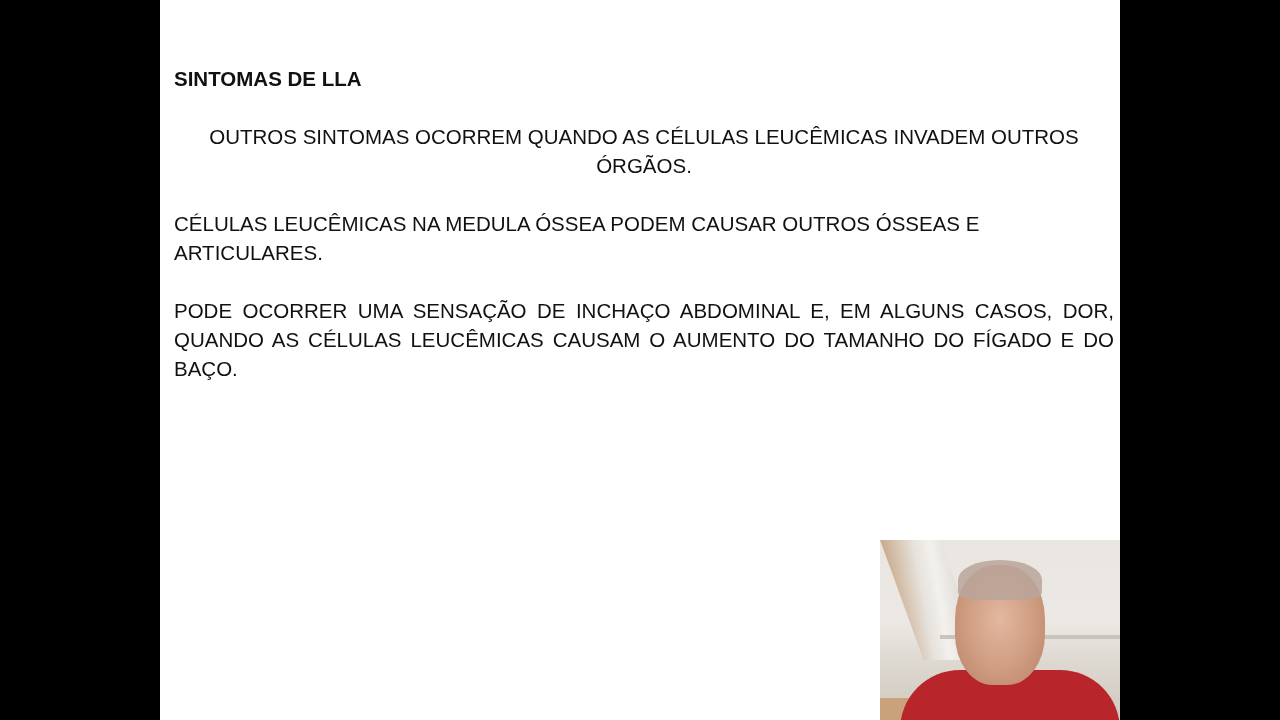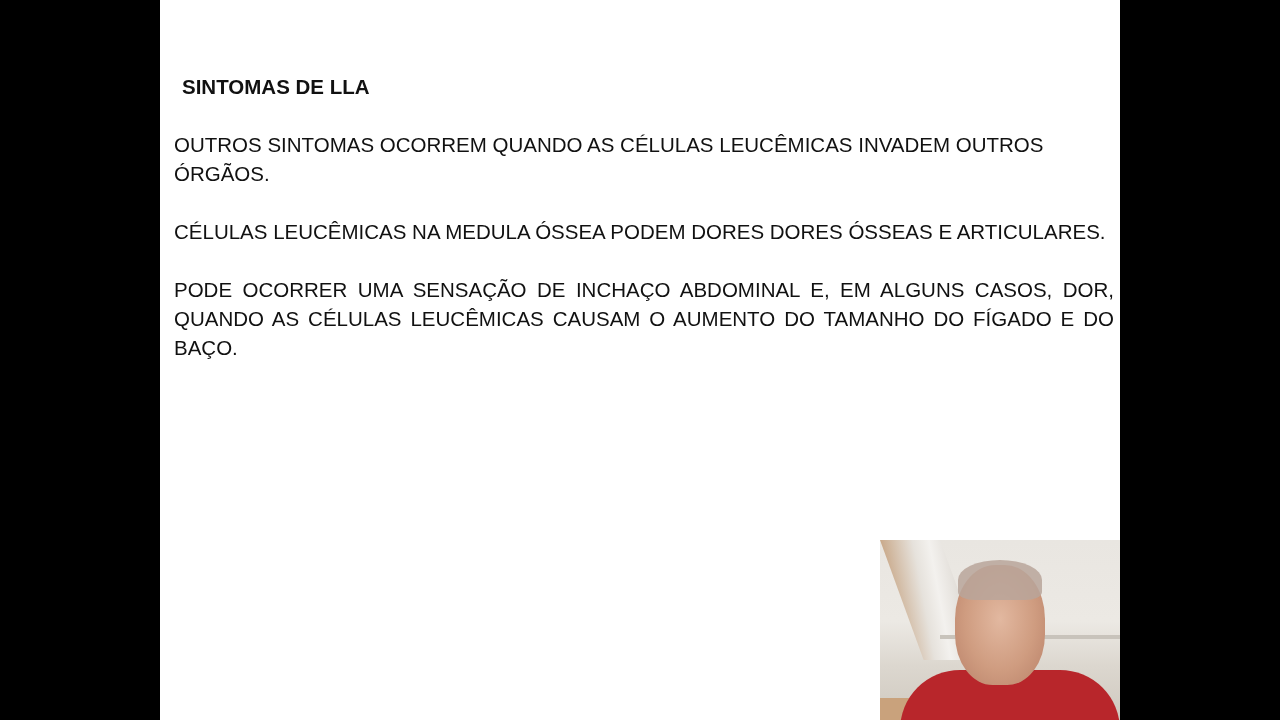--- a/index.html
+++ b/index.html
@@ -7,21 +7,21 @@
       width: 1280px; height: 720px; background: #000000; position: relative; overflow: hidden;
       font-family: "Liberation Sans", "DejaVu Sans", sans-serif;
     }
     .slide {
       position: absolute; left: 160px; top: 0; width: 960px; height: 720px; background: #ffffff;
     }
     .content {
       position: absolute; left: 14px; top: 64px; width: 940px;
       color: #111111; font-size: 20.5px; line-height: 29px;
     }
-    .title { font-weight: bold; margin: 8px; }
+    .title { font-weight: bold; margin: 0; }
     .para { margin: 0; margin-top: 29px; text-align: justify; }
     .webcam {
       position: absolute; left: 880px; top: 540px; width: 240px; height: 180px; overflow: hidden;
       background: linear-gradient(180deg, #e9e6e1 0%, #ece9e4 45%, #dcd7cf 70%, #cfc9bf 100%);
     }
     .wc-beam {
       position: absolute; left: 0; top: 0; width: 60px; height: 120px;
       background: linear-gradient(100deg, #c9a98a 0%, #e6e2dc 40%, #f3f1ee 60%, #d8d3cc 100%);
       transform: skewX(20deg); transform-origin: top left;
     }
@@ -39,22 +39,22 @@
       background: #b8262b;
     }
     .wc-wood { position: absolute; left: 0; top: 158px; width: 40px; height: 22px; background: #c9a27c; }
   </style>
 </head>
 <body>
 
 <div class="slide">
   <div class="content">
     <p class="title">SINTOMAS DE LLA</p>
-    <p class="para" style="text-align:left;">OUTROS SINTOMAS OCORREM QUANDO AS CÉLULAS LEUCÊMICAS INVADEM OUTROS ÓRGÃOS.</p>
-    <p class="para" style="text-align:left;">CÉLULAS LEUCÊMICAS NA MEDULA ÓSSEA PODEM DORES DORES ÓSSEAS E ARTICULARES.</p>
+    <p class="para" style="text-align:center;">OUTROS SINTOMAS OCORREM QUANDO AS CÉLULAS LEUCÊMICAS INVADEM OUTROS ÓRGÃOS.</p>
+    <p class="para" style="text-align:left;">CÉLULAS LEUCÊMICAS NA MEDULA ÓSSEA PODEM CAUSAR OUTROS ÓSSEAS E ARTICULARES.</p>
     <p class="para">PODE OCORRER UMA SENSAÇÃO DE INCHAÇO ABDOMINAL E, EM ALGUNS CASOS, DOR, QUANDO AS CÉLULAS LEUCÊMICAS CAUSAM O AUMENTO DO TAMANHO DO FÍGADO E DO BAÇO.</p>
   </div>
 </div>
 
 <div class="webcam">
   <div class="wc-beam"></div>
   <div class="wc-line"></div>
   <div class="wc-wood"></div>
   <div class="wc-shirt"></div>
   <div class="wc-head"></div>

